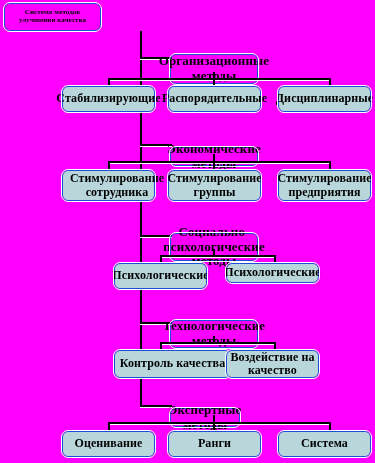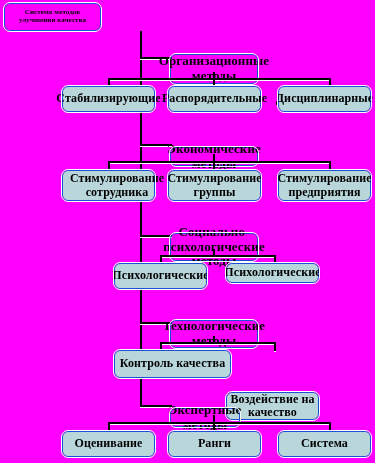--- a/index.html
+++ b/index.html
@@ -138,21 +138,21 @@
     <span>Технологические методы</span>
   </div>
   <div class="line v" style="left:213px; top:336px; height:7px;"></div>
   <div class="line h" style="left:160px; top:342px; width:115px;"></div>
   <div class="line v" style="left:160px; top:342px; height:9px;"></div>
   <div class="line v" style="left:274px; top:342px; height:9px;"></div>
 
   <div class="node leaf" style="left:114px; top:350px; width:117px; height:28px;">
     <span>Контроль качества</span>
   </div>
-  <div class="node leaf" style="left:226px; top:350px; width:93px; height:28px;margin-top:42px;">
+  <div class="node leaf" style="left:226px; top:350px; width:93px; height:28px;">
     <span>Воздействие на качество</span>
   </div>
 
   <div class="line h" style="left:140px; top:405px; width:32px;"></div>
   <div class="node cat" style="left:170px; top:396px; width:70px; height:19px;">
     <span>Экспертные методы</span>
   </div>
   <div class="line v" style="left:213px; top:415px; height:8px;"></div>
   <div class="line h" style="left:108px; top:422px; width:222px;"></div>
   <div class="line v" style="left:108px; top:422px; height:10px;"></div>

